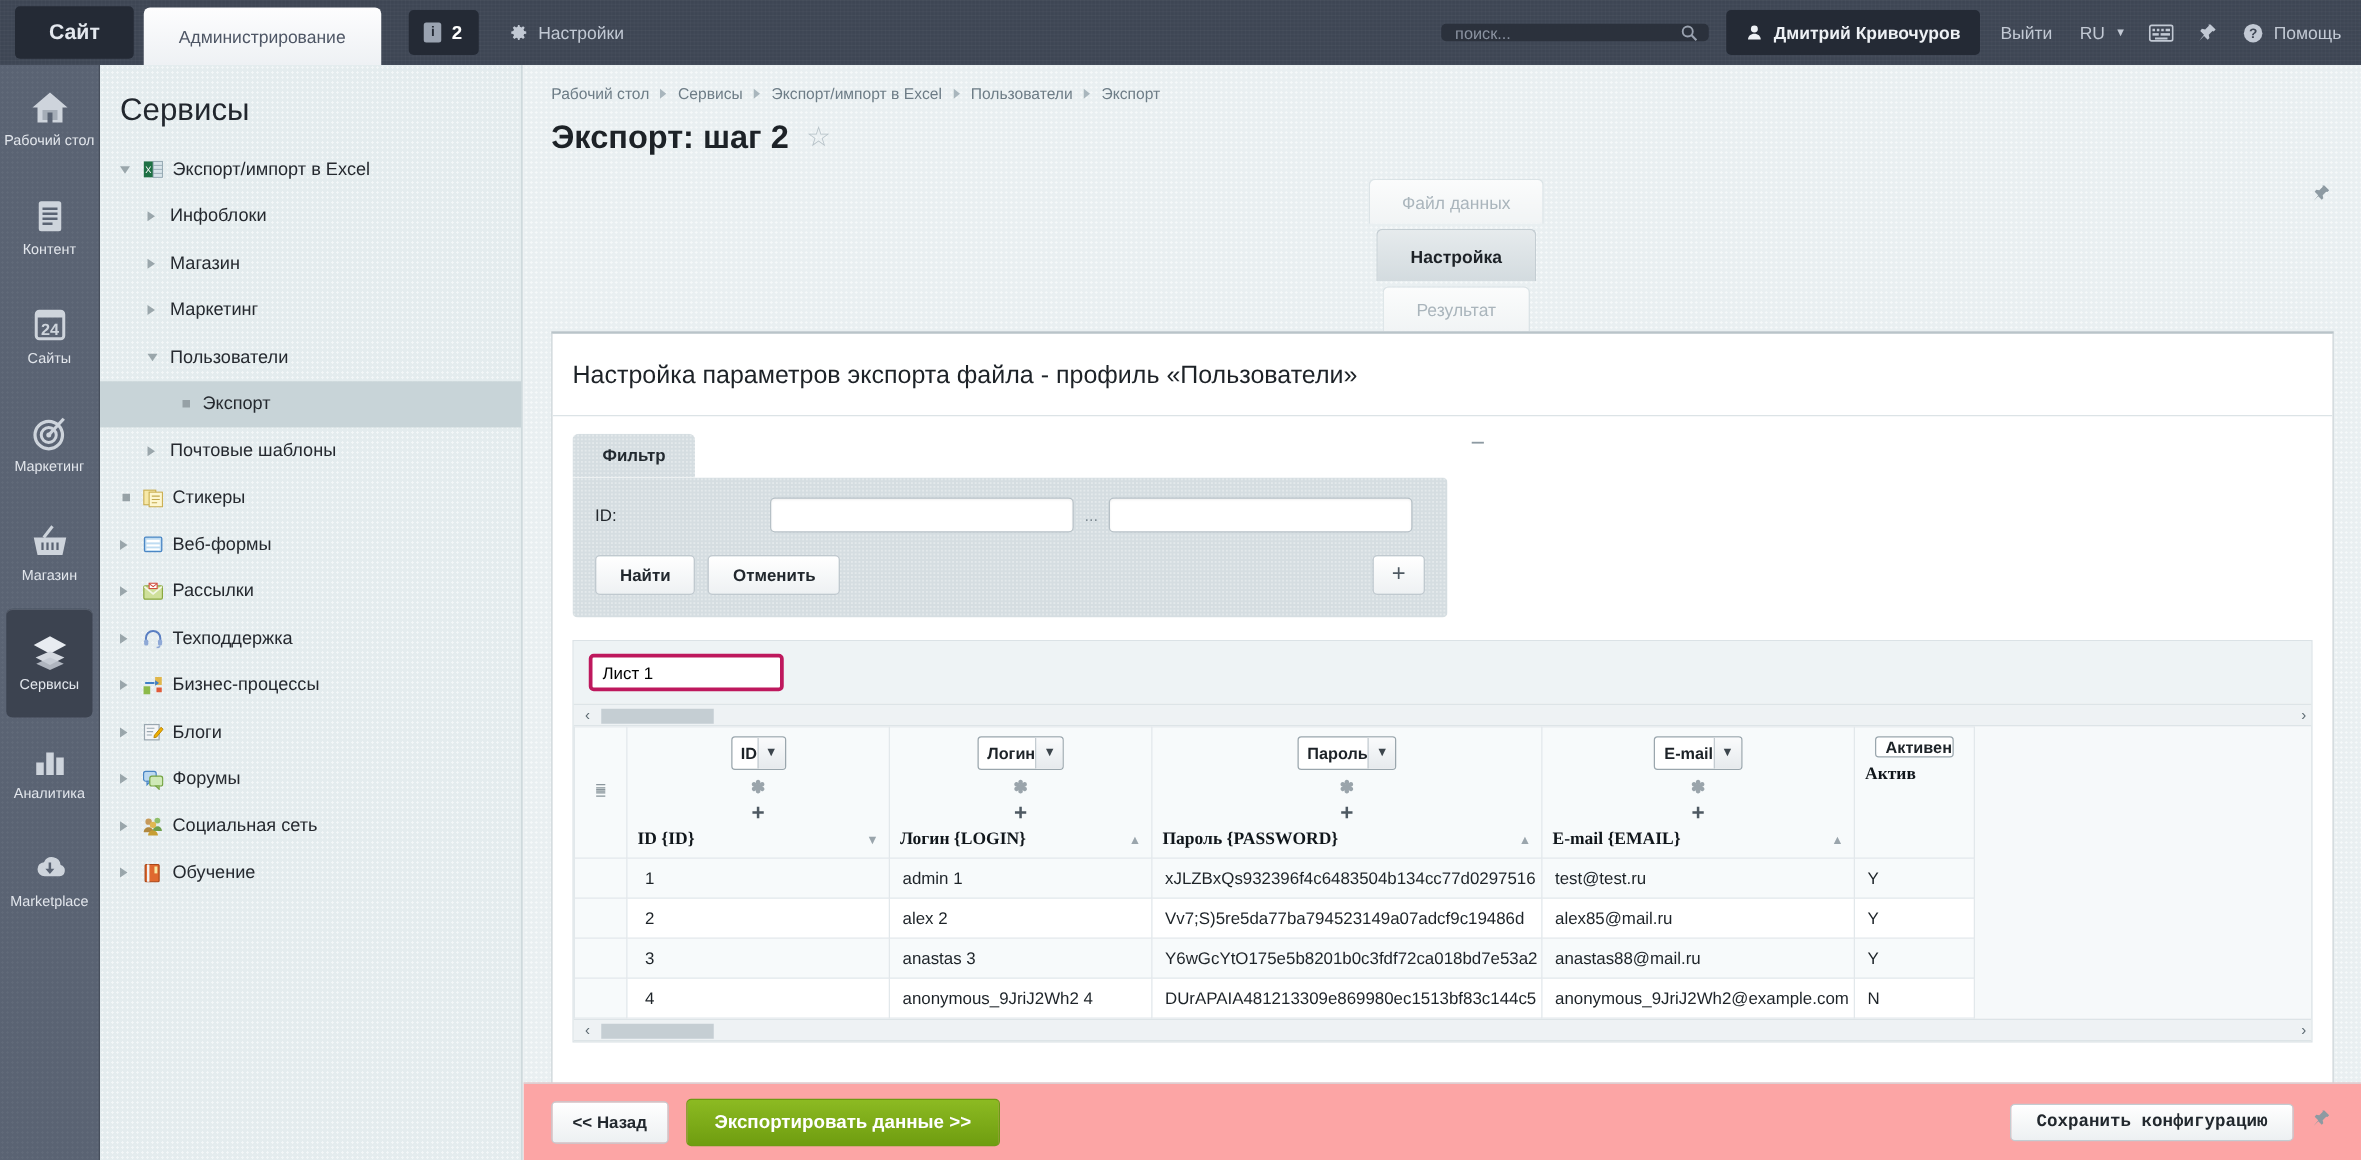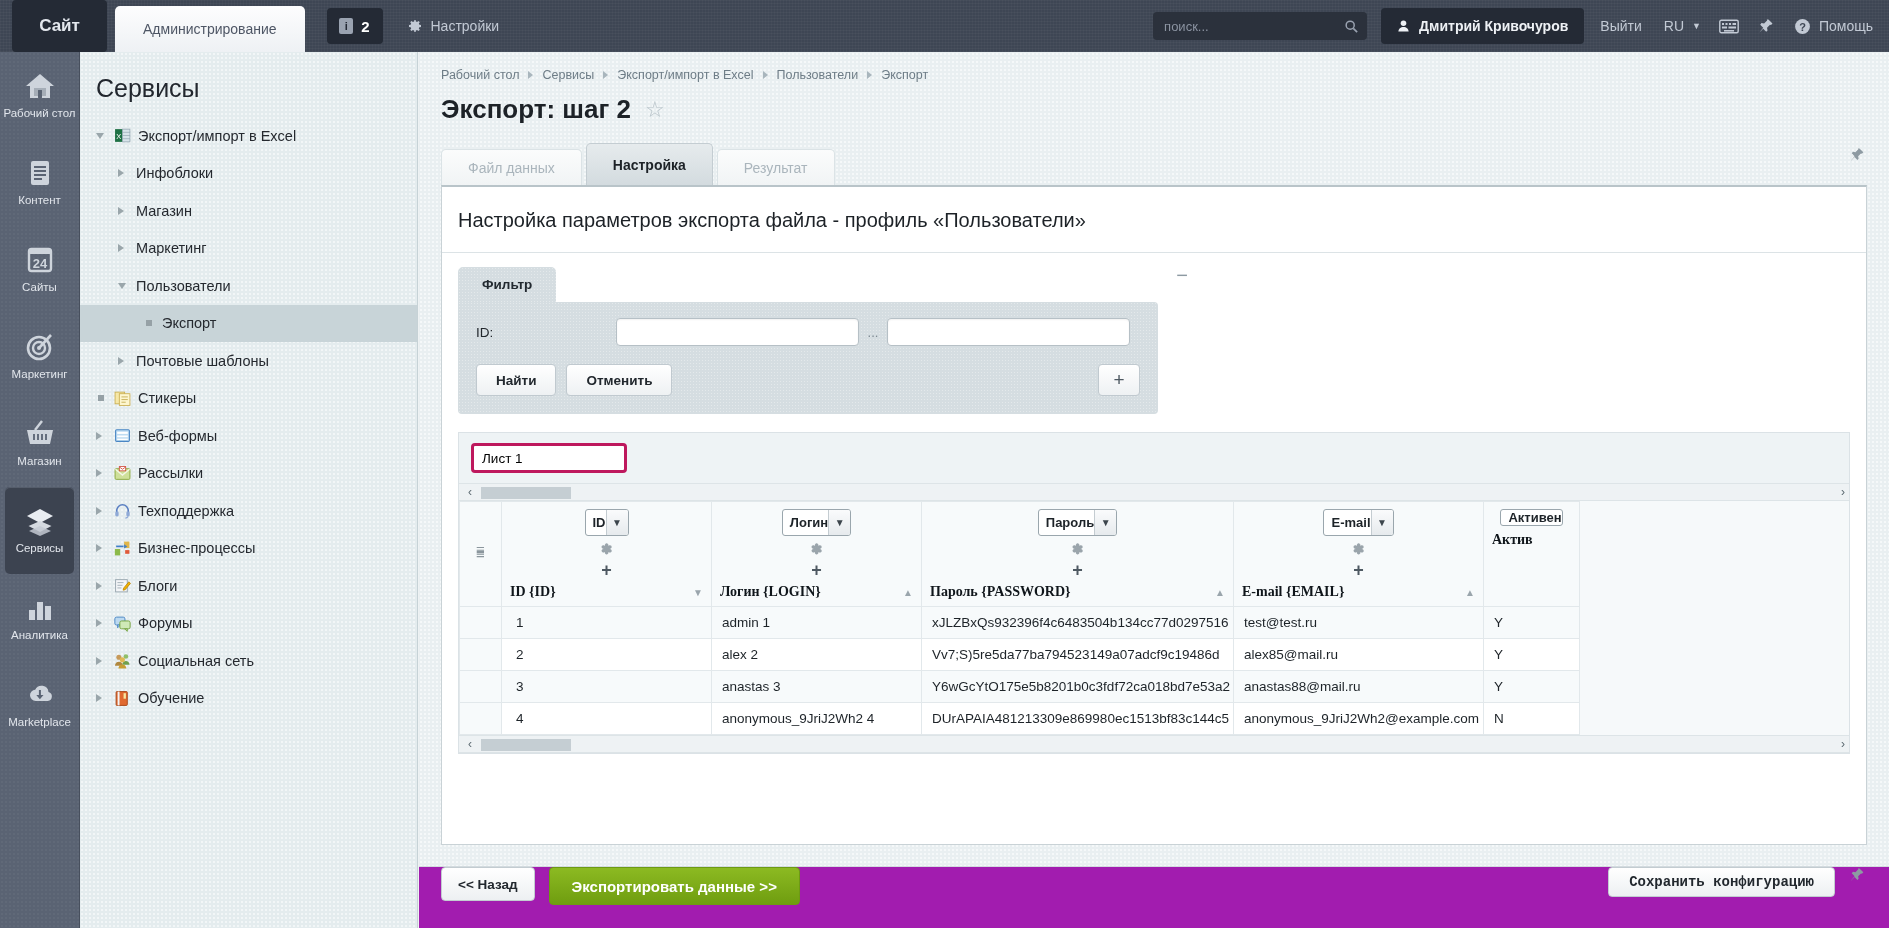--- a/index.html
+++ b/index.html
@@ -12,21 +12,21 @@
   
   .topbar {
     position: absolute; top: 0; left: 0; width: 1889px; height: 52px;
     background: #3e4654;
     background-image: linear-gradient(rgba(255,255,255,0.03) 1px, transparent 1px),
                       linear-gradient(90deg, rgba(255,255,255,0.025) 1px, transparent 1px);
     background-size: 3px 3px, 3px 3px;
     display: flex; align-items: center; z-index: 50;
   }
   .tb-site {
-    margin-left: 12px; width: 95px; height: 52px; border-radius: 4px;
+    margin-left: 12px; width: 95px; height: 42px; border-radius: 4px;
     background: #242a35; color: #e4e8ee; font-size: 17px; font-weight: bold;
     display: flex; align-items: center; justify-content: center; cursor: pointer;
   }
   .tb-admin {
     margin-left: 8px; padding: 0 28px; height: 46px; border-radius: 5px 5px 0 0;
     background: linear-gradient(#fdfdfe, #eef1f4);
     color: #4e5665; font-size: 14px; font-weight: normal;
     display: flex; align-items: center; justify-content: center; align-self: flex-end; cursor: pointer; margin-top: 15px;
   }
   .tb-badge {
@@ -36,21 +36,21 @@
   }
   .tb-badge .ico {
     width: 14px; height: 16px; background: #9aa3b1; border-radius: 2px;
     color: #242a35; font-size: 11px; font-weight: bold; line-height: 16px; text-align: center;
   }
   .tb-item {
     margin-left: 24px; color: #c2c9d4; font-size: 14px;
     display: flex; align-items: center; gap: 8px; cursor: pointer;
   }
   .tb-search {
-    margin-left: auto; width: 214px; height: 28px; border-radius: 4px;
+    margin-left: auto; width: 214px; height: 14px; border-radius: 4px;
     background: #2b313c; display: flex; align-items: center; padding: 0 8px 0 11px;
   }
   .tb-search input {
     flex: 1; background: transparent; border: none; outline: none;
     color: #b3bac6; font-size: 13px; font-family: inherit;
   }
   .tb-search input::placeholder { color: #8b93a1; }
   .tb-user {
     margin-left: 14px; height: 36px; padding: 0 16px; border-radius: 4px;
     background: #242a35; color: #eef1f5; font-size: 14px; font-weight: bold;
@@ -118,21 +118,21 @@
   .breadcrumb {
     display: flex; align-items: center; gap: 9px; padding: 16px 0 0 22px;
     font-size: 12.5px; color: #6d7c86;
   }
   .breadcrumb a { color: #6d7c86; text-decoration: none; cursor: pointer; }
   .bc-sep { width: 0; height: 0; border-left: 5px solid #a9b6bd; border-top: 4px solid transparent; border-bottom: 4px solid transparent; }
   .page-title-row { display: flex; align-items: center; gap: 14px; padding: 12px 0 0 22px; }
   .page-title { font-size: 26px; font-weight: bold; color: #1d2227; }
   .star { font-size: 22px; color: #b7c2c8; cursor: pointer; line-height: 1; }
 
-  .tabs { display: flex; align-items: flex-end; padding: 18px 0 0 22px; gap: 4px; position: relative; }
+  .tabs { display: flex; align-items: center; padding: 18px 0 0 22px; gap: 4px; position: relative; flex-direction: column; }
   .tab {
     padding: 0 26px; height: 36px; line-height: 36px; font-size: 14px;
     border-radius: 5px 5px 0 0; cursor: pointer; color: #aab5bc;
     background: linear-gradient(#fbfcfc, #f1f4f5); border: 1px solid #dbe3e6; border-bottom: none;
   }
   .tab.active {
     background: linear-gradient(#e6ebed, #d3dbdf); color: #1d2227; font-weight: bold;
     height: 42px; line-height: 42px; border-color: #c4cdd2;
   }
   .pin-top {
@@ -222,22 +222,22 @@
   .sortcaret { margin-left: auto; color: #9aa5ac; font-size: 10px; }
   .rowhandle-cell { width: 42px; background: #f7fafb; text-align: center; vertical-align: middle; }
   .hamb { display: inline-block; width: 16px; color: #8b969d; line-height: 4px; font-size: 15px; }
   td.dcell { padding: 8px 10px; font-size: 13.5px; color: #1d2328; background: #fff; height: 29px; }
   tr.alt td.dcell { background: #f7fafb; }
   td.numcell { padding-left: 14px; }
 
   
   .actionbar {
     position: absolute; left: 419px; bottom: 0; width: 1470px; height: 62px;
-    background: #a21caf; border-top: 1px solid #d3dbdf;
-    display: flex; align-items: flex-start; padding: 0 22px; z-index: 30;
+    background: #fca5a5; border-top: 1px solid #d3dbdf;
+    display: flex; align-items: center; padding: 0 22px; z-index: 30;
   }
   .btn-back {
     height: 34px; padding: 0 16px; border-radius: 4px; border: 1px solid #c3ccd1;
     background: linear-gradient(#ffffff, #edf0f2); font-size: 13.5px; font-weight: bold;
     color: #22282e; cursor: pointer; font-family: inherit;
   }
   .btn-green {
     margin-left: 14px; height: 38px; padding: 0 22px; border-radius: 4px; border: 1px solid #6d9a14;
     background: linear-gradient(#8cba22, #6f9d10); font-size: 15px; font-weight: bold;
     color: #fff; cursor: pointer; font-family: inherit;

